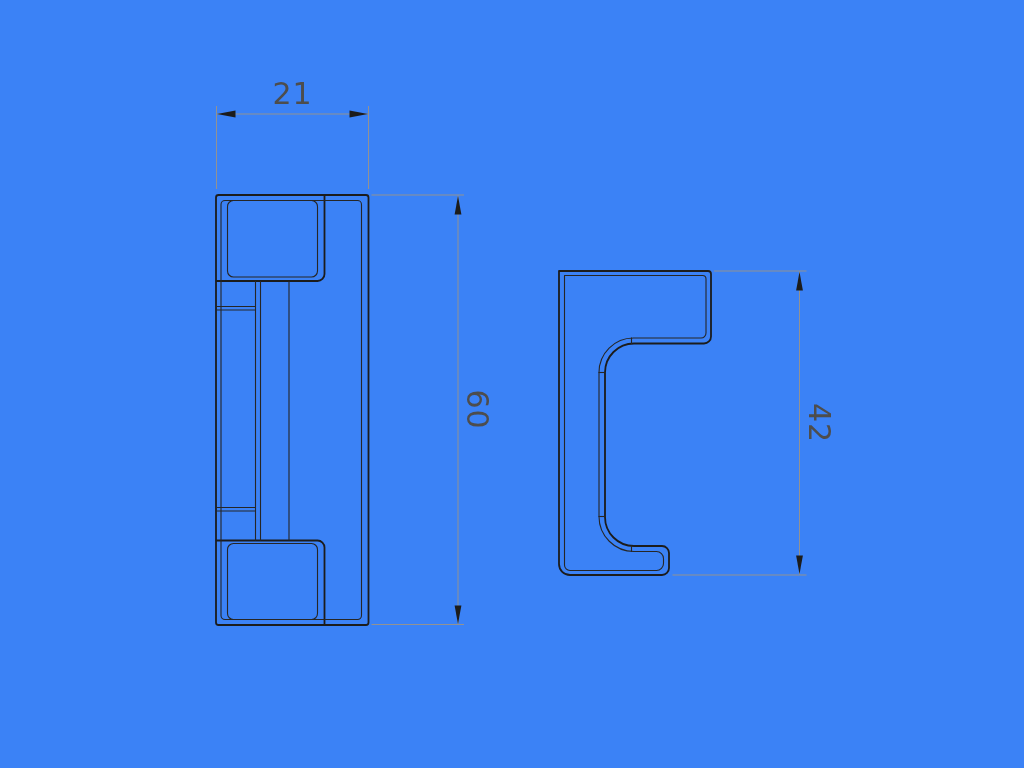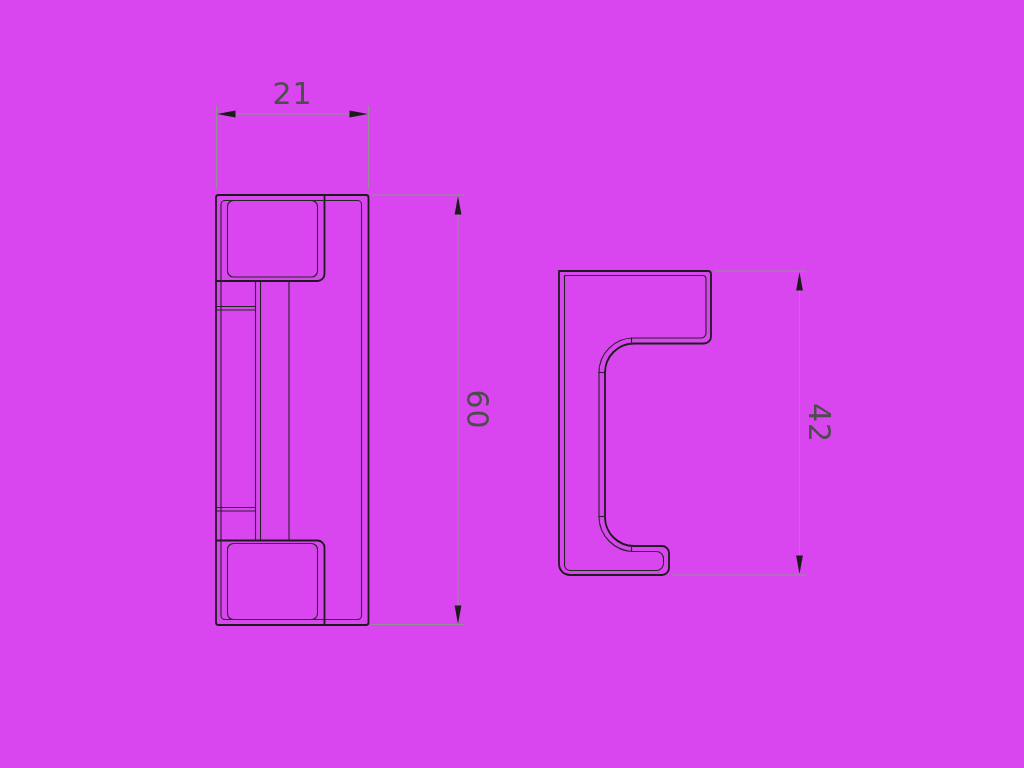--- a/index.html
+++ b/index.html
@@ -8,21 +8,21 @@
     width: 1024px;
     height: 768px;
     background: #ffffff;
     overflow: hidden;
     font-family: "DejaVu Sans", sans-serif;
   }
   #sheet {
     position: relative;
     width: 1024px;
     height: 768px;
-    background: #d946ef;
+    background: #3b82f6;
   }
   svg { display: block; }
   .object-line {
     fill: none;
     stroke-width: 1.8;
     stroke-linecap: round;
     stroke-linejoin: round;
   }
   .fillet-line {
     fill: none;

